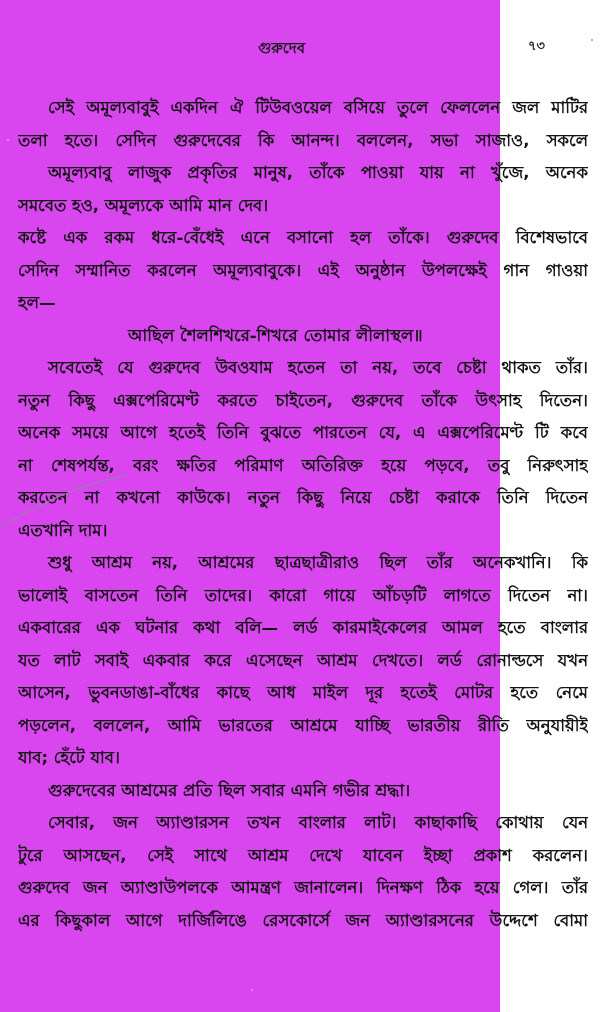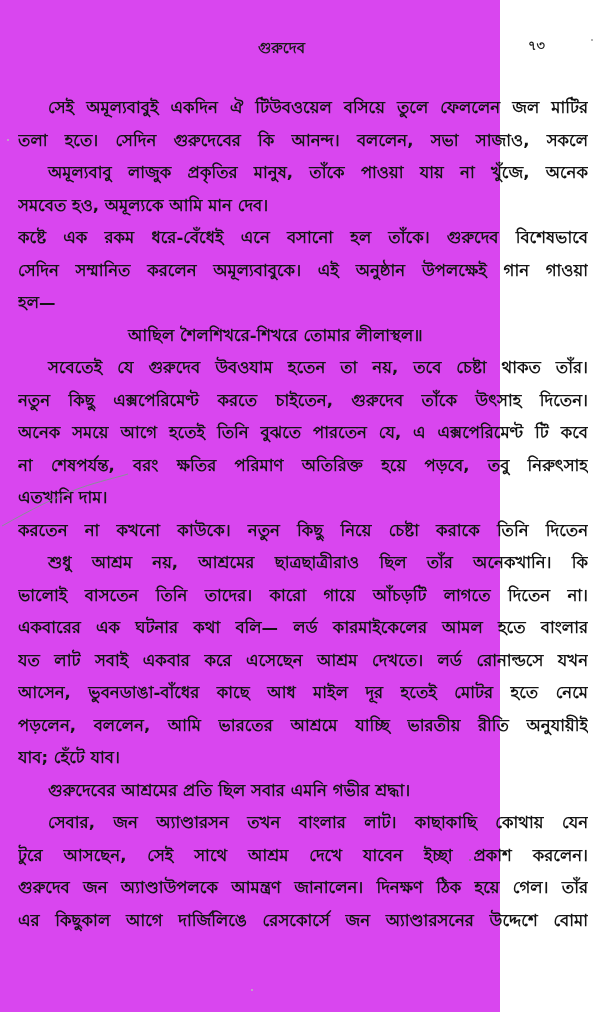--- a/index.html
+++ b/index.html
@@ -114,22 +114,22 @@
     <div class="line">কষ্টে এক রকম ধরে-বেঁধেই এনে বসানো হল তাঁকে। গুরুদেব বিশেষভাবে</div>
     <div class="line">সেদিন সম্মানিত করলেন অমূল্যবাবুকে। এই অনুষ্ঠান উপলক্ষেই গান গাওয়া</div>
     <div class="line last">হল—</div>
 
     <div class="line verse2">আছিল শৈলশিখরে-শিখরে তোমার লীলাস্থল॥</div>
 
     <div class="line indent">সবেতেই যে গুরুদেব উবওযাম হতেন তা নয়, তবে চেষ্টা থাকত তাঁর।</div>
     <div class="line">নতুন কিছু এক্সপেরিমেণ্ট করতে চাইতেন, গুরুদেব তাঁকে উৎসাহ দিতেন।</div>
     <div class="line">অনেক সময়ে আগে হতেই তিনি বুঝতে পারতেন যে, এ এক্সপেরিমেণ্ট টি কবে</div>
     <div class="line">না শেষপর্যন্ত, বরং ক্ষতির পরিমাণ অতিরিক্ত হয়ে পড়বে, তবু নিরুৎসাহ</div>
+    <div class="line">করতেন না কখনো কাউকে। নতুন কিছু নিয়ে চেষ্টা করাকে তিনি দিতেন</div>
     <div class="line last">এতখানি দাম।</div>
-    <div class="line">করতেন না কখনো কাউকে। নতুন কিছু নিয়ে চেষ্টা করাকে তিনি দিতেন</div>
 
     <div class="line indent">শুধু আশ্রম নয়, আশ্রমের ছাত্রছাত্রীরাও ছিল তাঁর অনেকখানি। কি</div>
     <div class="line">ভালোই বাসতেন তিনি তাদের। কারো গায়ে আঁচড়টি লাগতে দিতেন না।</div>
     <div class="line">একবারের এক ঘটনার কথা বলি— লর্ড কারমাইকেলের আমল হতে বাংলার</div>
     <div class="line">যত লাট সবাই একবার করে এসেছেন আশ্রম দেখতে। লর্ড রোনাল্ডসে যখন</div>
     <div class="line">আসেন, ভুবনডাঙা-বাঁধের কাছে আধ মাইল দূর হতেই মোটর হতে নেমে</div>
     <div class="line">পড়লেন, বললেন, আমি ভারতের আশ্রমে যাচ্ছি ভারতীয় রীতি অনুযায়ীই</div>
     <div class="line last">যাব; হেঁটে যাব।</div>
 
     <div class="line center-short">গুরুদেবের আশ্রমের প্রতি ছিল সবার এমনি গভীর শ্রদ্ধা।</div>

